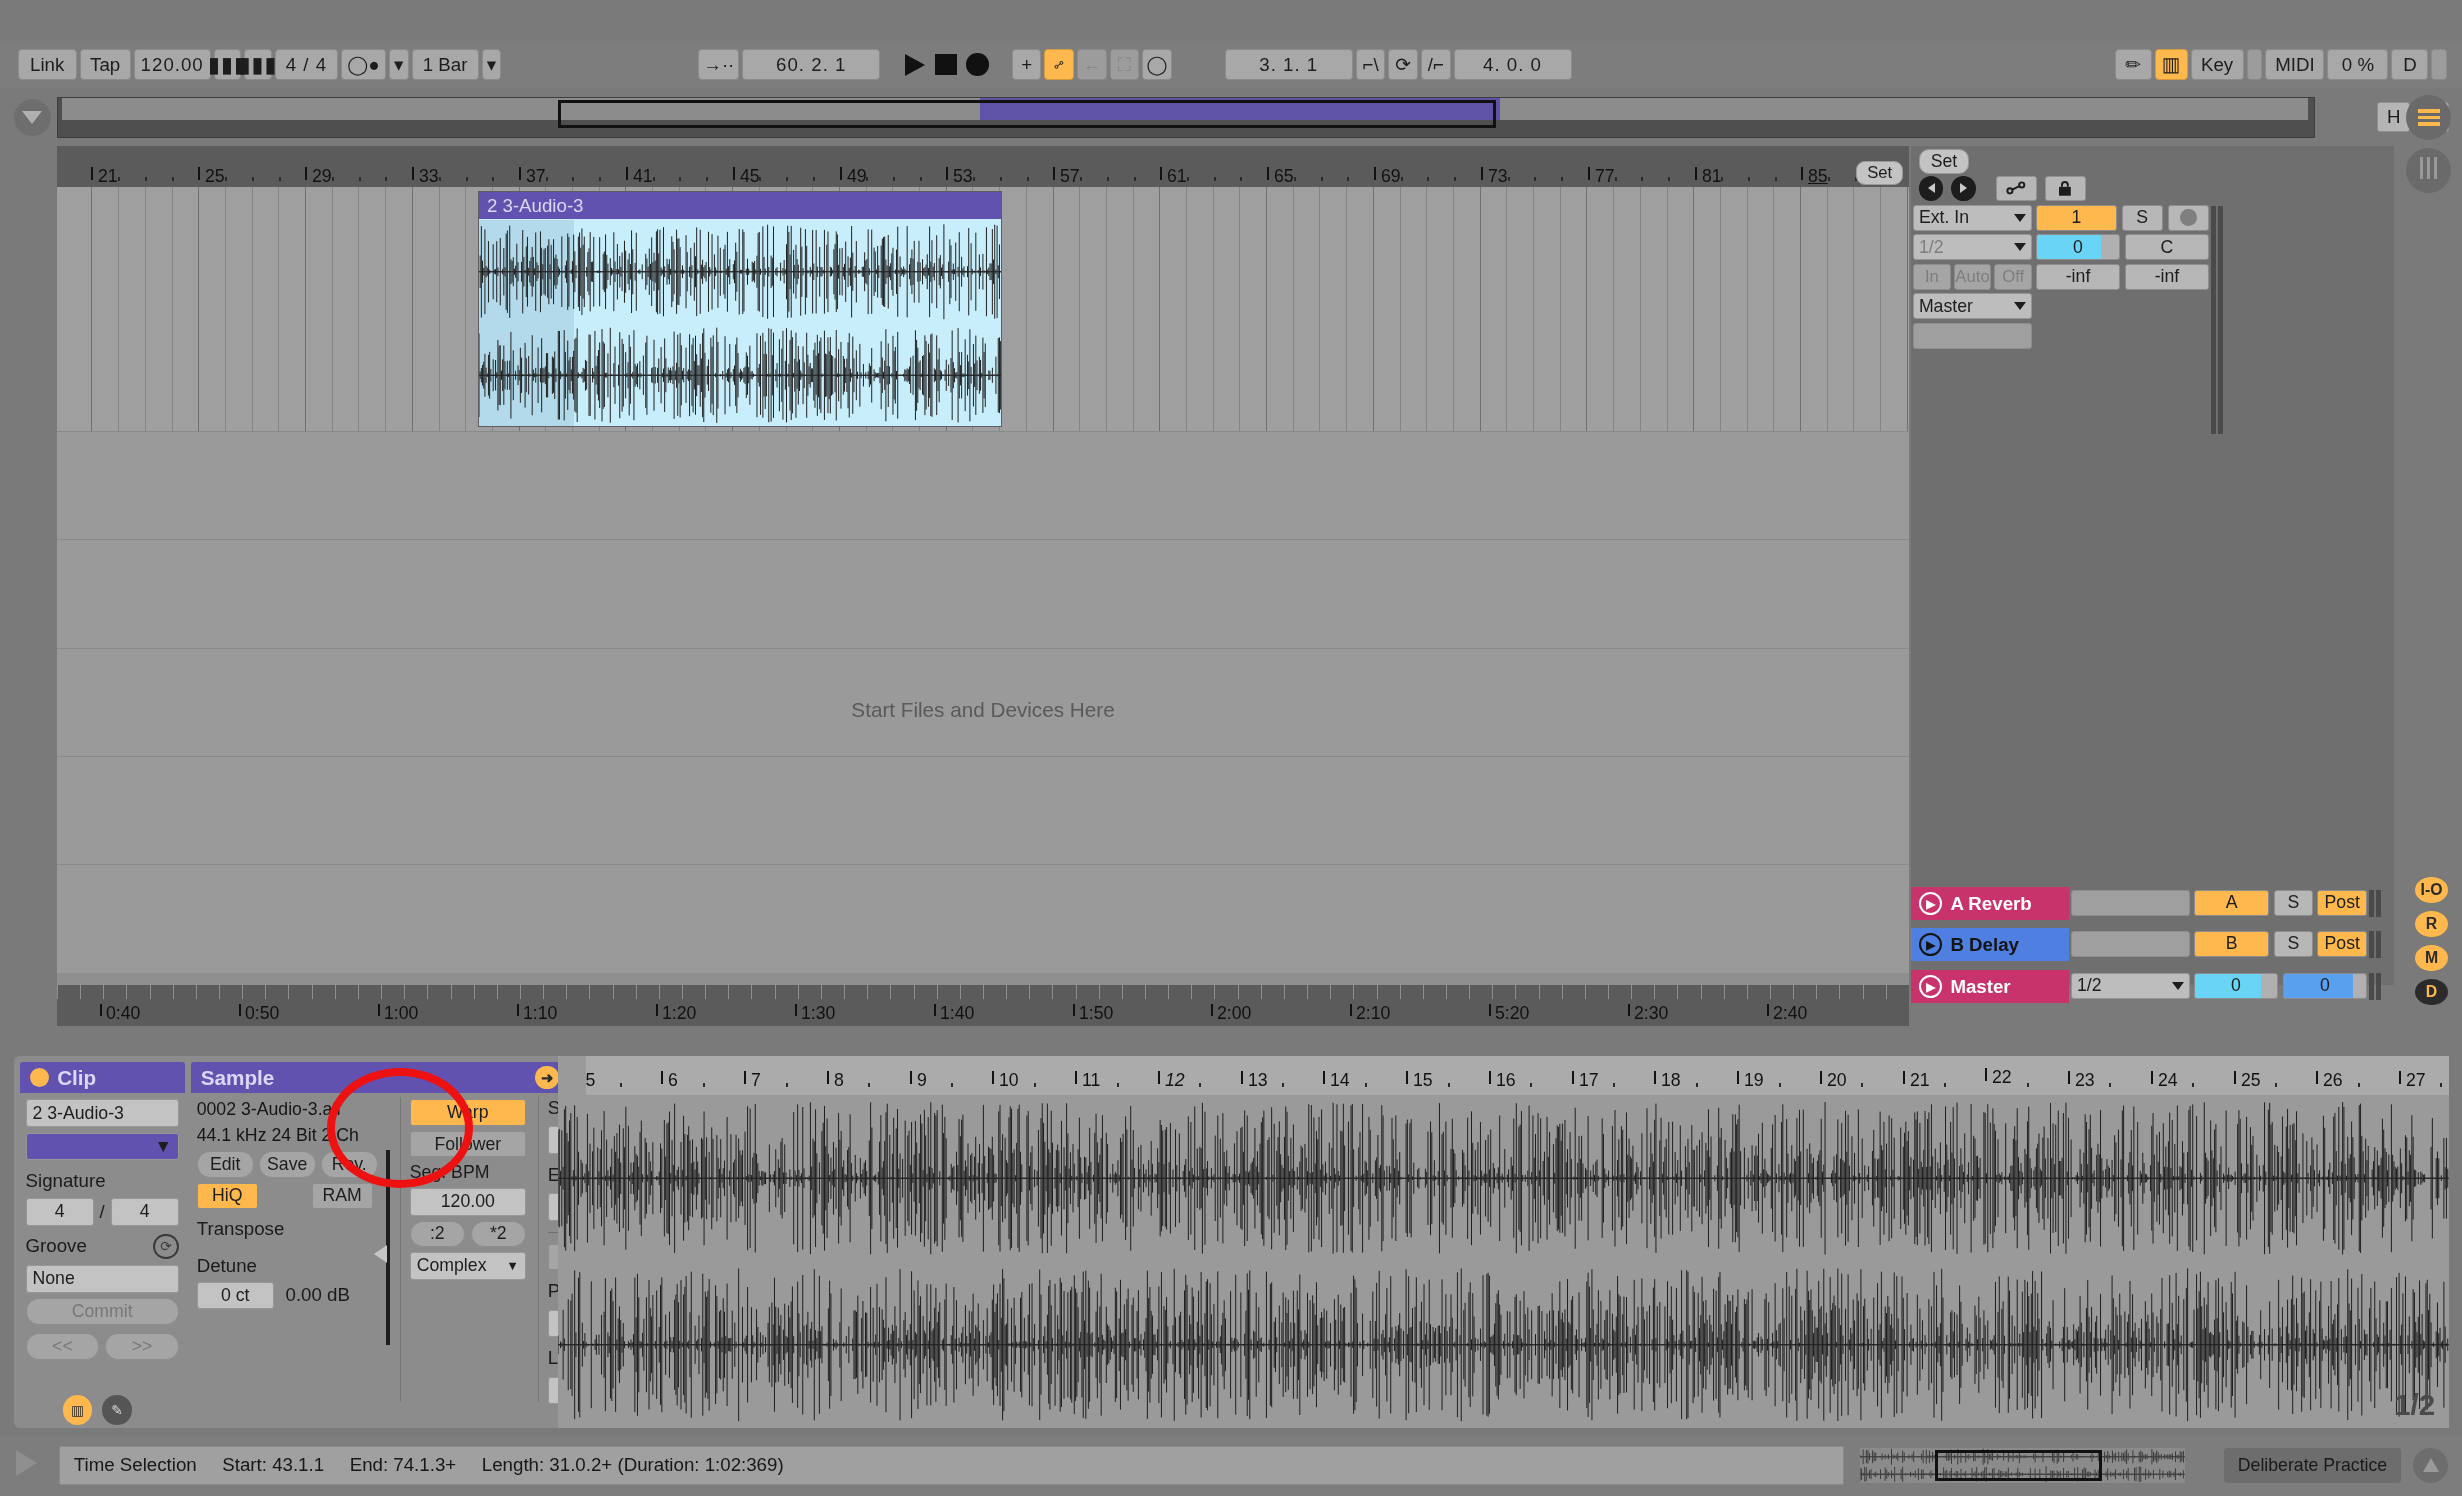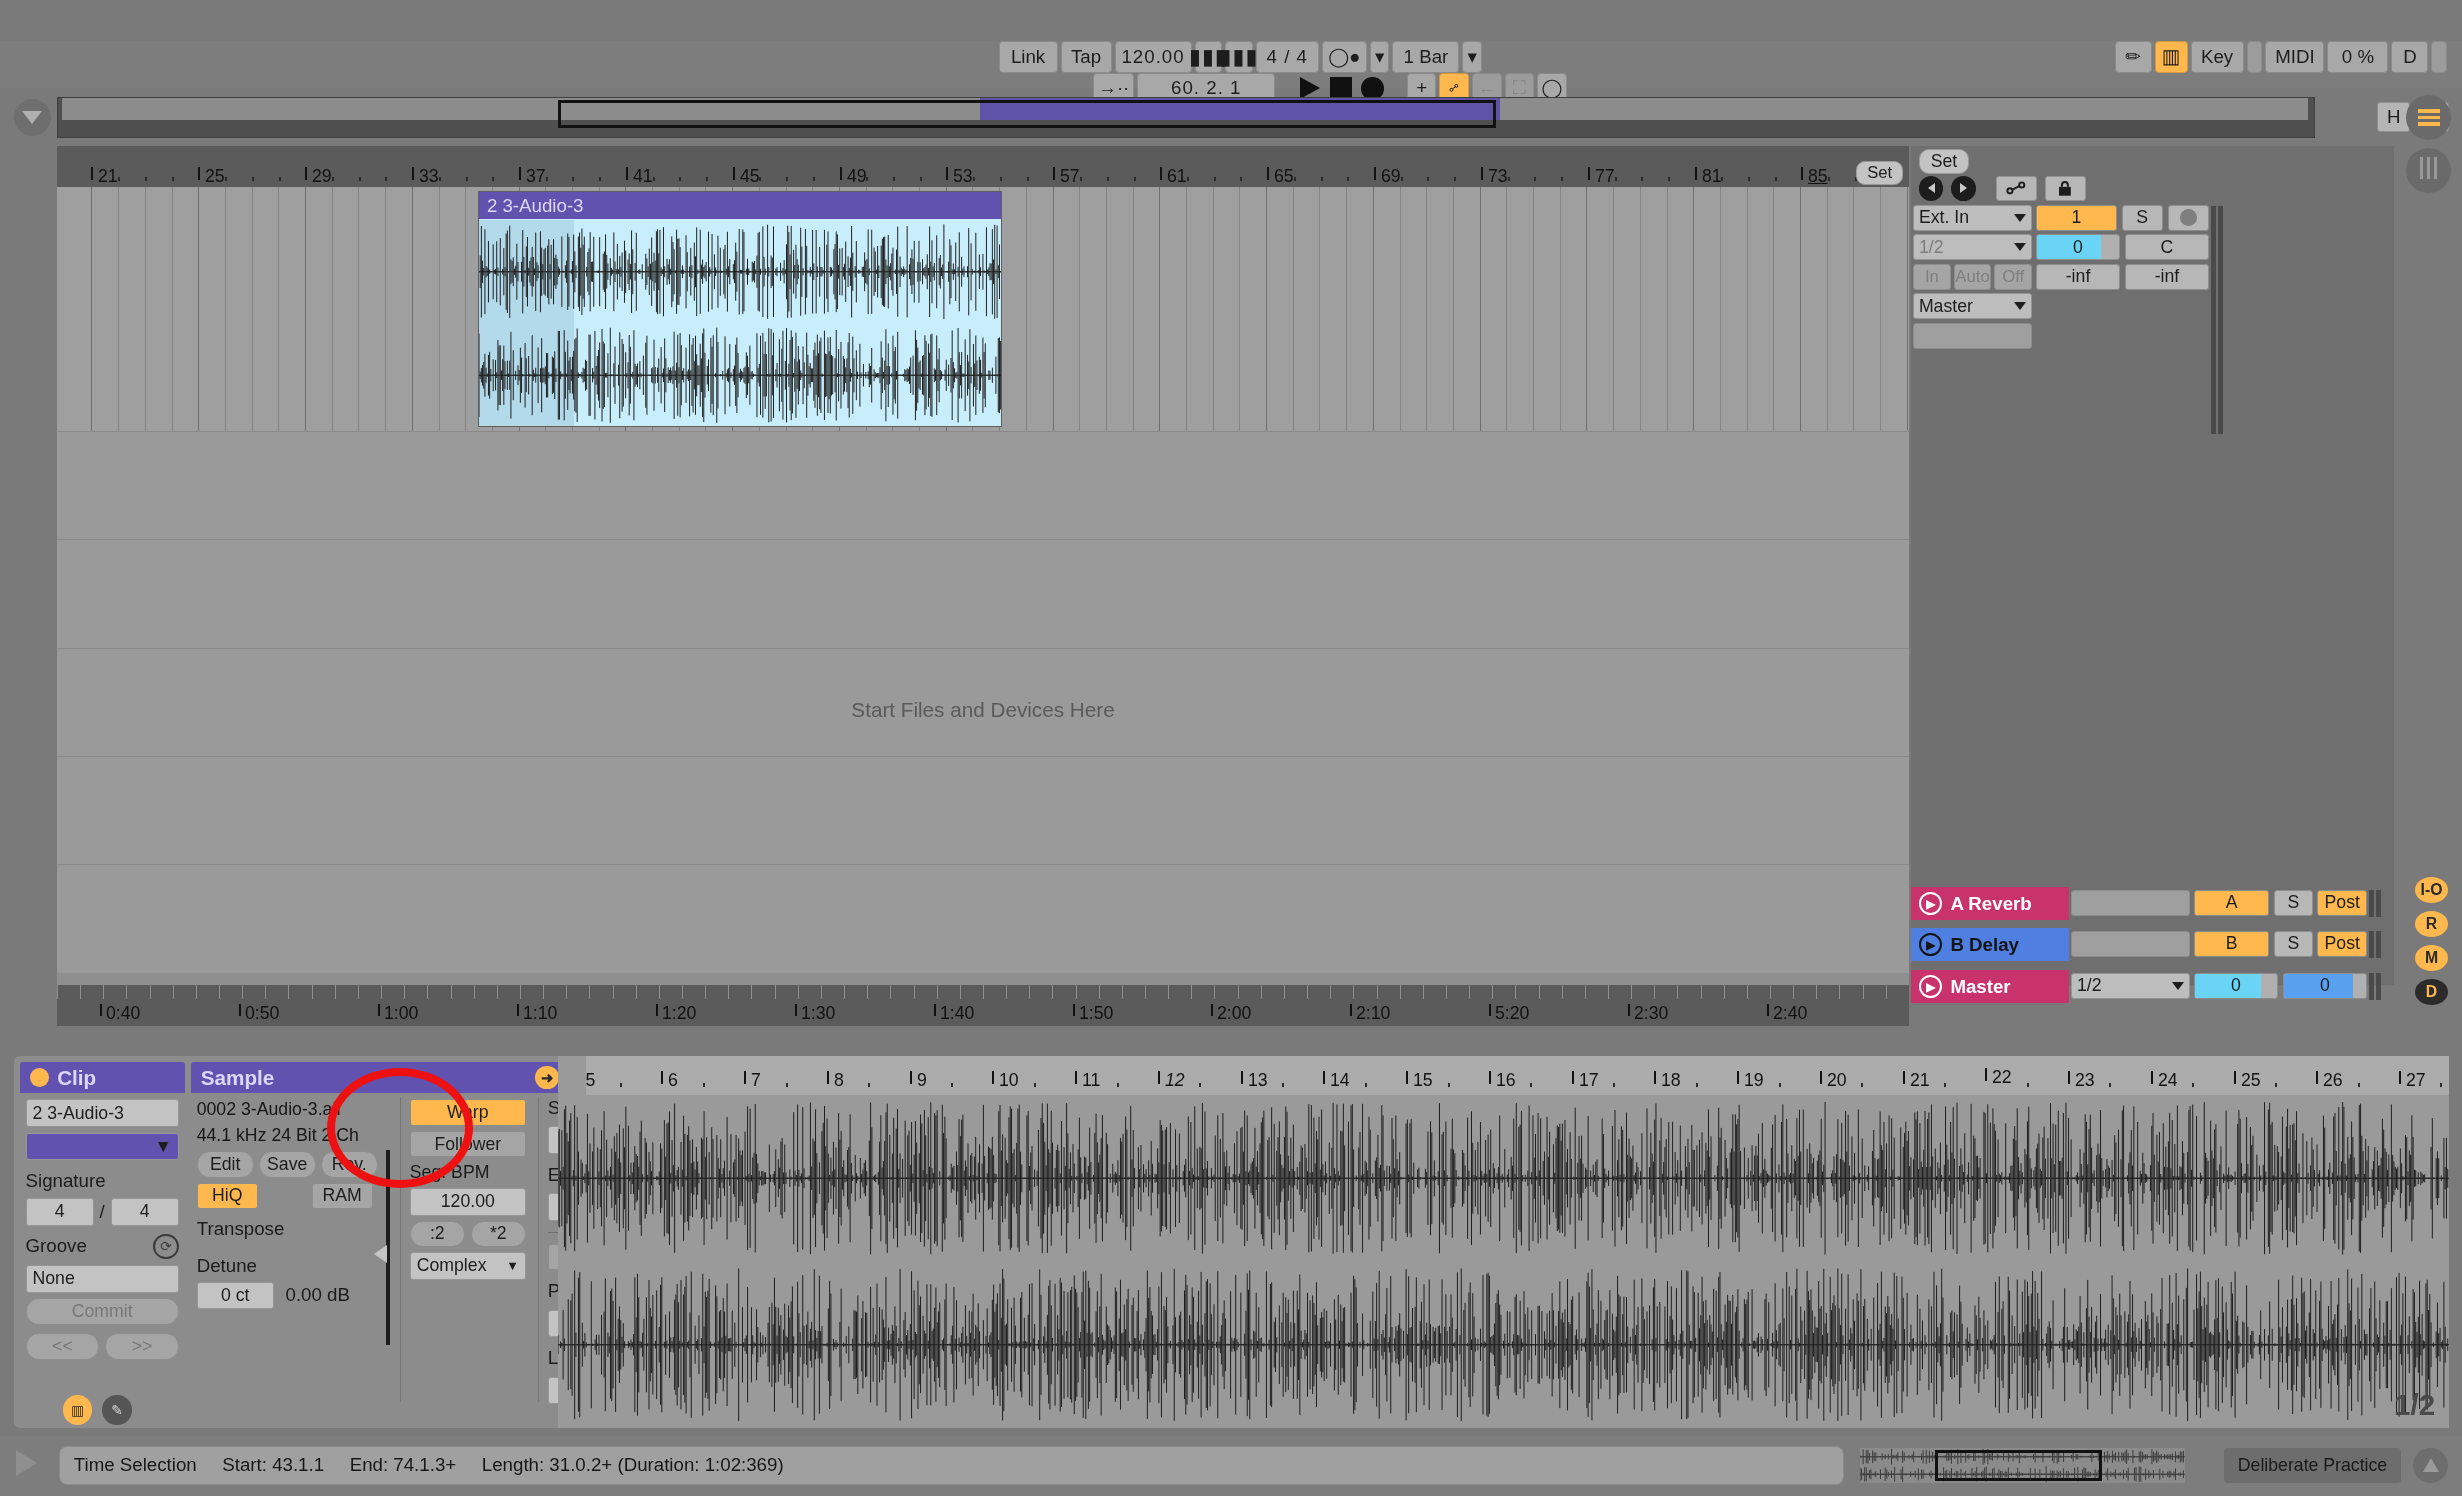--- a/index.html
+++ b/index.html
@@ -23,21 +23,21 @@
   .dot { width:19.7px; height:19.7px; border-radius:50%; position:relative; }
   .dot.r { background:#ff5f57; border:1px solid #e0443e; }
   .dot.y { background:#febc2e; border:1px solid #d89d2a; }
   .dot.g { background:#28c840; border:1px solid #21a833; }
   .dot.r::after { content:""; position:absolute; width:5.9px;height:5.9px;border-radius:50%;background:#7a1b16;left:5.9px;top:5.9px;}
   .win-title { font-size:21.7px; color:#2b2b2b; letter-spacing:0.2px; }
 
   
   .ctrlbar {
     position:absolute; left:0; top:41px; width:2463px; height:47px;
-    background:#7d7d7d; display:flex; align-items:center;flex-direction:column;
+    background:#7d7d7d; display:flex; align-items:center;
   }
   .btn {
     background:#a8a8a8; color:#1d1d1d; border:1px solid #8b8b8b;
     border-radius:3.9px; height:31.5px; display:flex; align-items:center;
     justify-content:center; font-size:18.7px; padding:0 8.9px; white-space:nowrap;
     user-select:none;
   }
   .btn.on { background:#ffb84d; border-color:#d49a3f; }
   .btn.dim { color:#868686; background:#9c9c9c; }
   .grp { display:flex; gap:3px; align-items:center; }
@@ -200,21 +200,21 @@
 
   .sampleeditor { position:absolute; left:558px; top:1056px; width:1891px; height:372px; background:#9a9a9a;}
   .se-ruler { position:absolute; left:0; top:0; width:1891px; height:39px; background:#ababab; overflow:hidden;}
   .se-wave { position:absolute; left:0; top:39px; width:1891px; height:333px; background:#9a9a9a;}
 
   .zoomlbl { position:absolute; font-size:29.6px; color:#4a4a4a; font-weight:bold; }
 
   
   .statusbar { position:absolute; left:0; top:1436px; width:2463px; height:60px; background:#7d7d7d; }
   .status-field { position:absolute; left:59px; top:9.9px; width:1785px; height:39px;
-     background:#a0a0a0; border:1px solid #8b8b8b; border-radius:8px; display:flex;
+     background:#a0a0a0; border:1px solid #8b8b8b; border-radius:2px; display:flex;
      align-items:center; padding-left:13.8px; gap:25.6px; font-size:18.7px; color:#171717;}
   .status-play { position:absolute; left:15.8px; top:13.8px; width:0;height:0;
      border-left:21.7px solid #8f8f8f; border-top:13.8px solid transparent;border-bottom:13.8px solid transparent;}
   .mini-wave { position:absolute; left:1860px; top:11.8px; width:325px; height:35px; background:#8b8b8b;}
   .mini-frame { position:absolute; top:2px; height:31.5px; border:3px solid #111;}
   .clipname-box { position:absolute; left:2224px; top:11.8px; width:177px; height:35px; background:#6d6d6d;
      border-radius:3.9px; display:flex; align-items:center; justify-content:center; font-size:17.7px; color:#1a1a1a;}
   .cpu-circle { position:absolute; left:2413px; top:11.8px; width:35px;height:35px;border-radius:50%;
      background:#6d6d6d; display:flex;align-items:center;justify-content:center;}
   .cpu-tri { width:0;height:0;border-left:8.9px solid transparent;border-right:8.9px solid transparent;border-bottom:14.8px solid #9a9a9a;}

